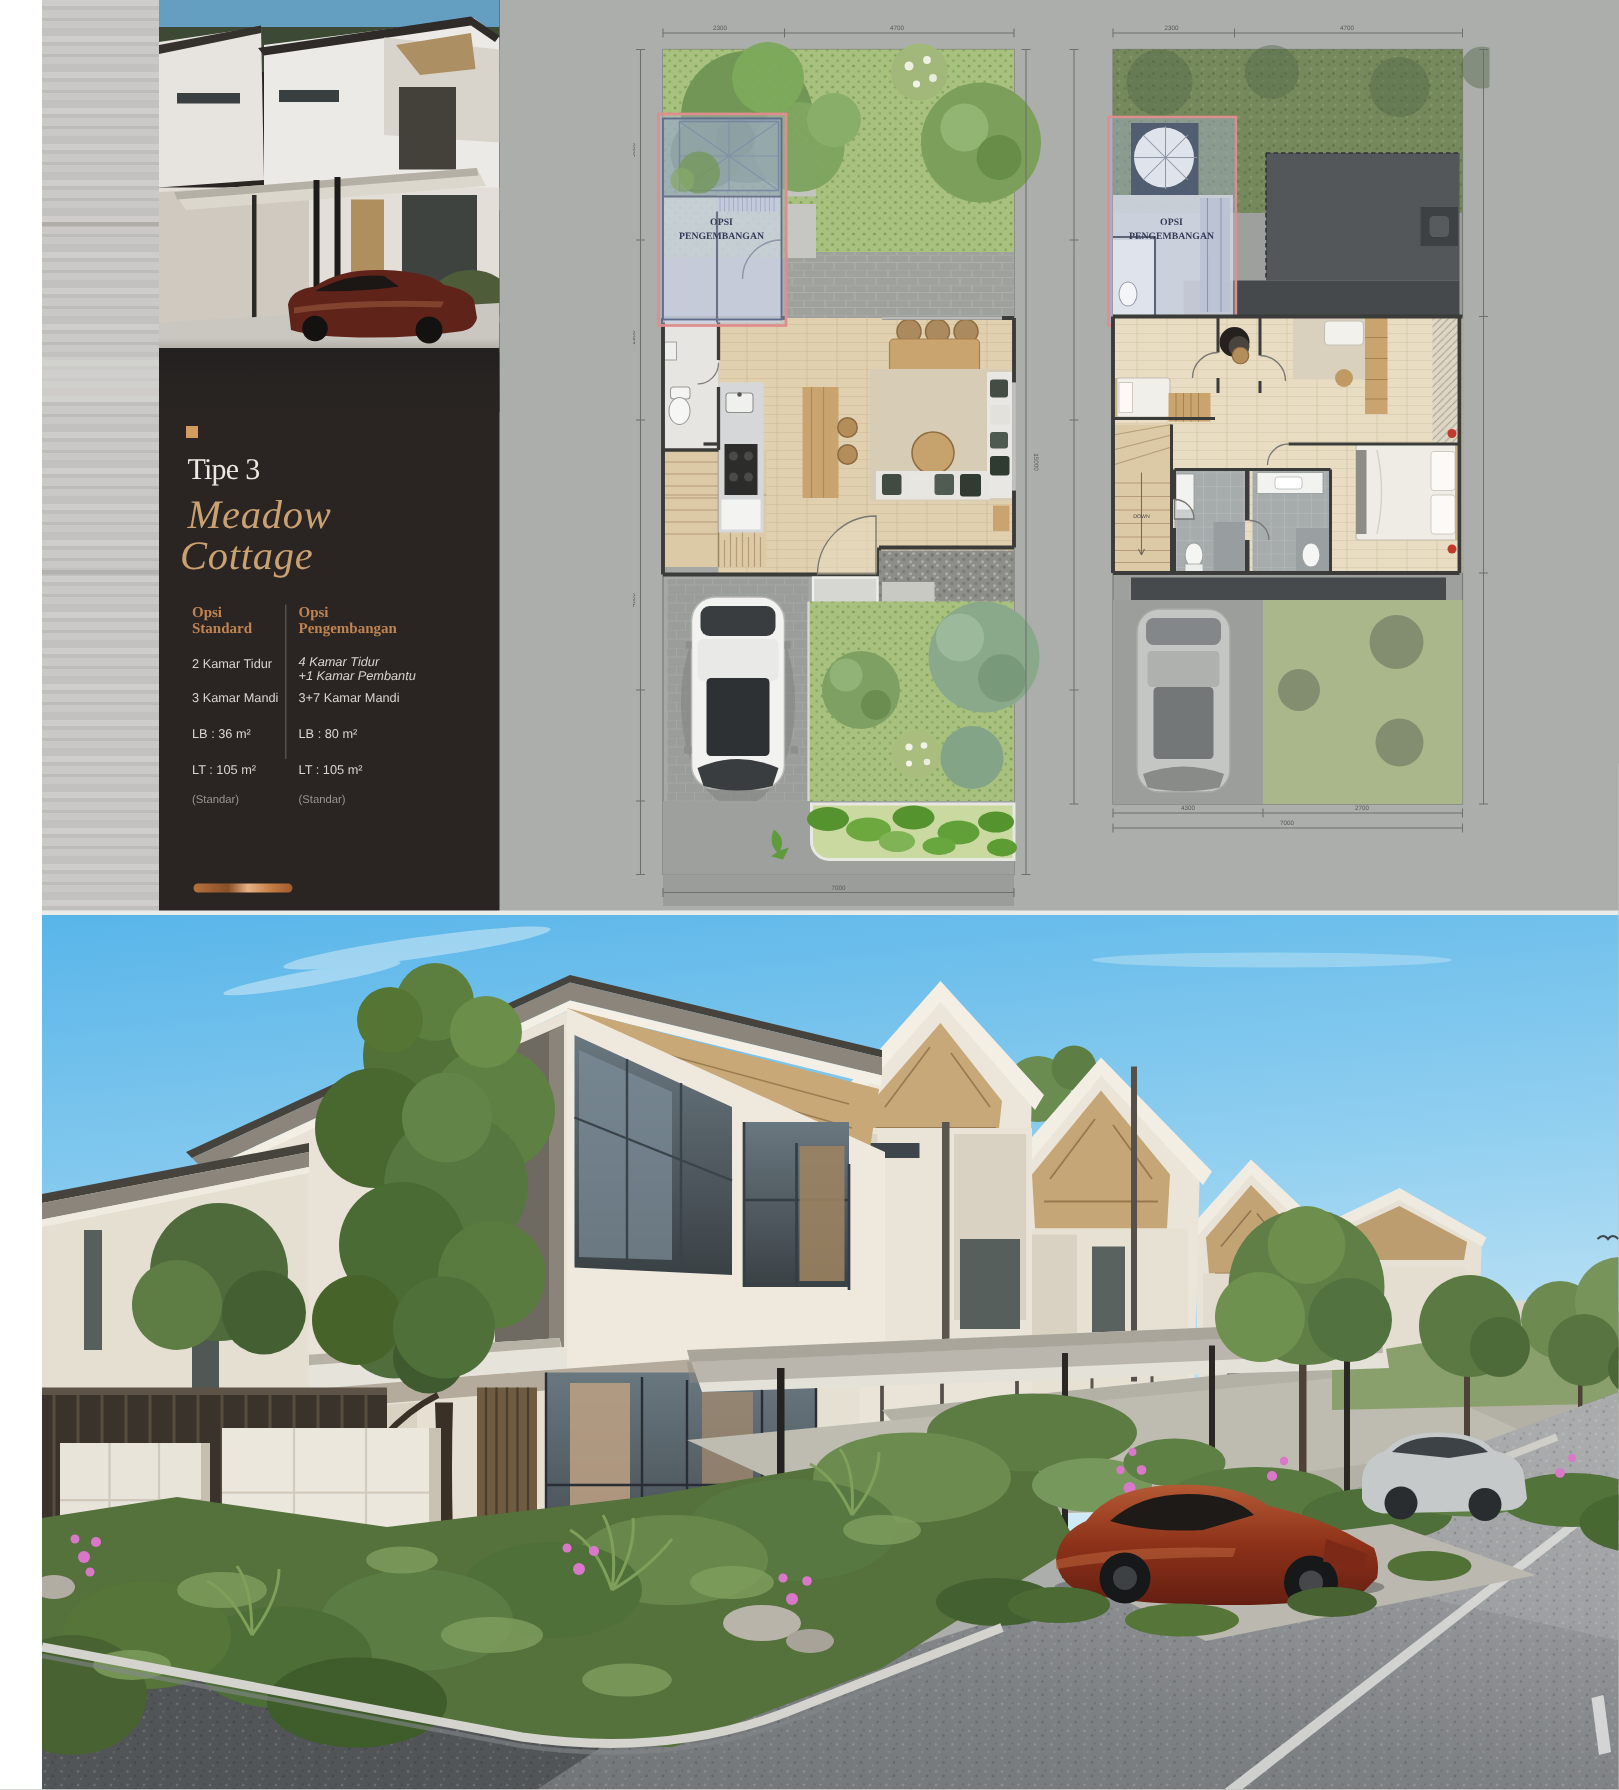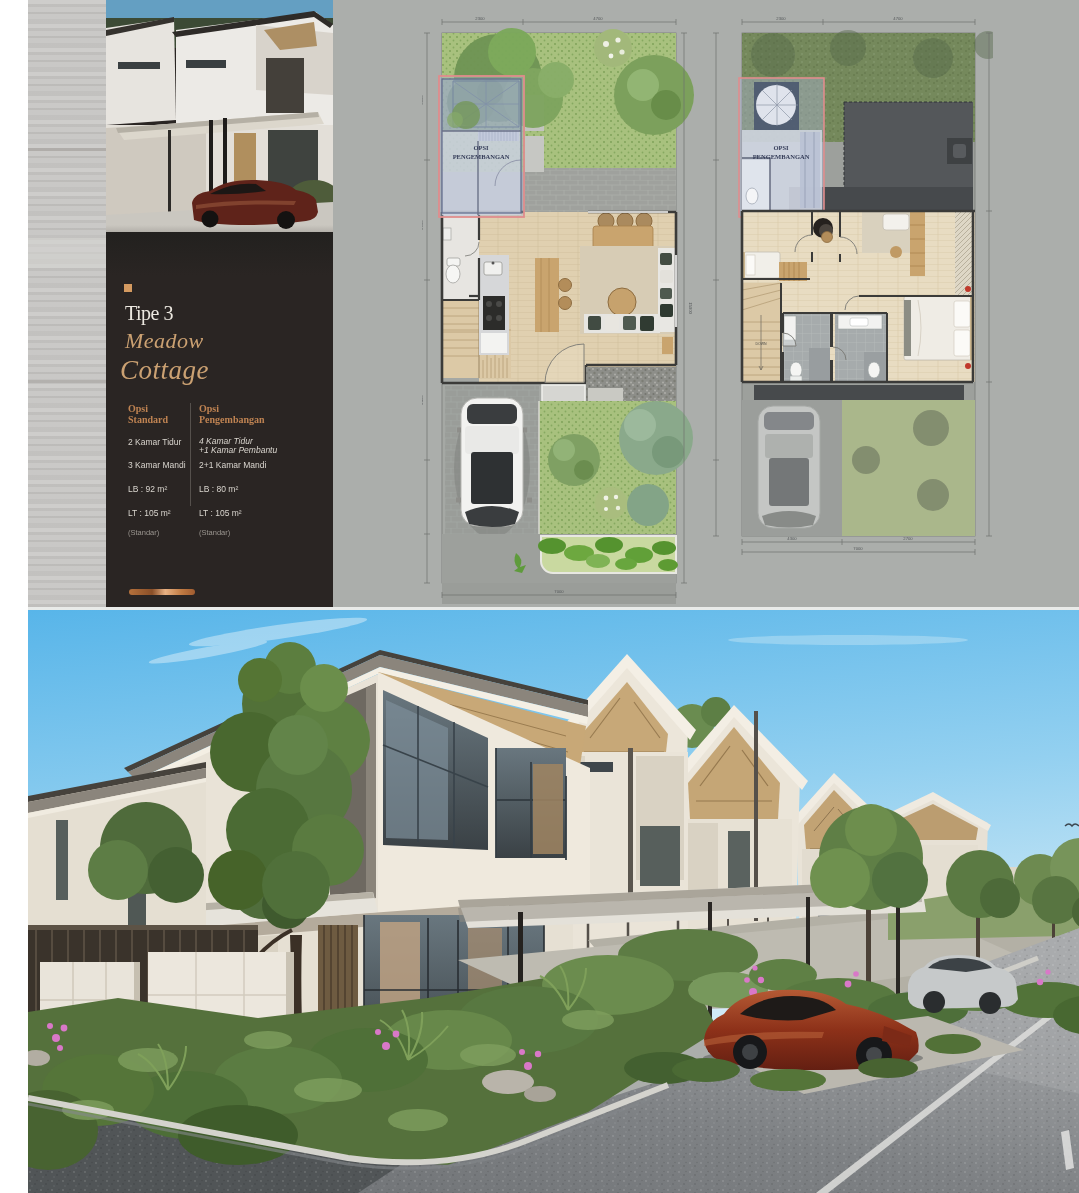--- a/index.html
+++ b/index.html
@@ -85,38 +85,38 @@
 
   <rect x="0" y="232" width="227" height="43" fill="#21201e"></rect>
 
   <rect x="0" y="225" width="227" height="50" fill="url(#pfade)"></rect>
 </svg>
 
 <div class="abs" style="left:96px;top:284px;width:8px;height:8px;background:#d49a60;"></div>
 
 <div class="abs" style="left:97px;top:302px;font-family:'Liberation Serif',serif;font-size:20px;letter-spacing:-0.5px;color:#ece8e0;">Tipe 3</div>
 
-<div class="abs" style="left:97px;top:328px;font-family:'Liberation Serif',serif;font-style:italic;font-size:22px;color:#cba172;letter-spacing:0.5px;">Meadow</div>
+<div class="abs" style="left:97px;top:328px;font-family:'Liberation Serif',serif;font-style:italic;font-size:27px;color:#cba172;letter-spacing:0.5px;">Meadow</div>
 
 <div class="abs" style="left:92px;top:355px;font-family:Liberation Serif, serif;font-style:italic;font-size:27px;color:#cba172;letter-spacing:0.5px;text-align:center;">Cottage</div>
 
 <div class="abs" style="left:162px;top:403px;width:1px;height:103px;background:#55504c;"></div>
 
 <div class="abs" style="left:100px;top:403px;font-family:'Liberation Serif',serif;font-weight:bold;font-size:10px;line-height:11px;color:#bf8352;">Opsi<br>Standard</div>
 
 <div class="abs" style="left:171px;top:403px;font-family:'Liberation Serif',serif;font-weight:bold;font-size:10px;line-height:11px;color:#bf8352;">Opsi<br>Pengembangan</div>
 
 <div class="abs" style="left:100px;top:437px;font-size:8.5px;color:#d9d5ce;">2 Kamar Tidur</div>
 <div class="abs" style="left:100px;top:460px;font-size:8.5px;color:#d9d5ce;text-align:right;">3 Kamar Mandi</div>
-<div class="abs" style="left:100px;top:484px;font-size:8.5px;color:#d9d5ce;">LB : 92 m²</div>
+<div class="abs" style="left:100px;top:484px;font-size:8.5px;color:#d9d5ce;">LB : 36 m²</div>
 <div class="abs" style="left:100px;top:508px;font-size:8.5px;color:#d9d5ce;">LT : 105 m²</div>
 <div class="abs" style="left:100px;top:528px;font-size:7.5px;color:#9a958f;">(Standar)</div>
 
 <div class="abs" style="left:171px;top:437px;font-size:8.5px;line-height:9px;color:#d9d5ce;font-style:italic;">4 Kamar Tidur<br>+1 Kamar Pembantu</div>
-<div class="abs" style="left:171px;top:460px;font-size:8.5px;color:#d9d5ce;">2+1 Kamar Mandi</div>
+<div class="abs" style="left:171px;top:460px;font-size:8.5px;color:#d9d5ce;">3+7 Kamar Mandi</div>
 <div class="abs" style="left:171px;top:484px;font-size:8.5px;color:#d9d5ce;">LB : 80 m²</div>
 <div class="abs" style="left:171px;top:508px;font-size:8.5px;color:#d9d5ce;">LT : 105 m²</div>
 <div class="abs" style="left:171px;top:528px;font-size:7.5px;color:#9a958f;">(Standar)</div>
 
 <div class="abs" style="left:101px;top:589px;width:66px;height:6px;border-radius:3px;background:linear-gradient(90deg,#b5713c,#8a4f28 35%,#e8b183 55%,#c07a42 80%,#a05c30);"></div>
 
 <svg class="abs" style="left:394px;top:10px" width="280" height="600" viewBox="394 10 280 600">
 <defs>
 <pattern id="grassdots" width="7" height="7" patternUnits="userSpaceOnUse">
   <rect width="7" height="7" fill="#a8c17e"></rect>

